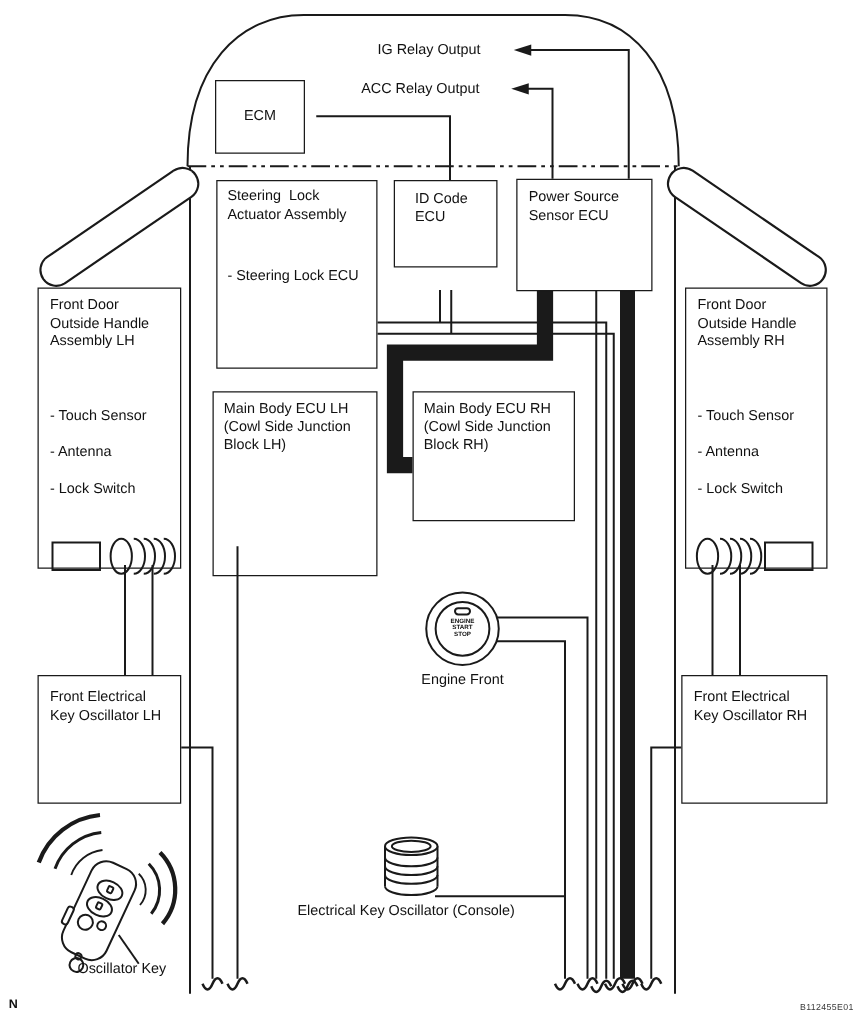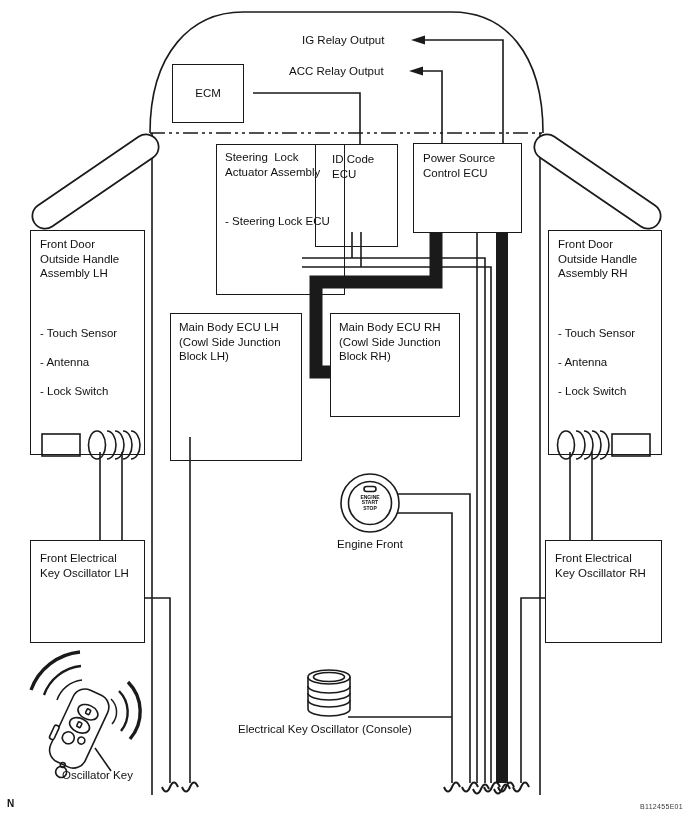--- a/index.html
+++ b/index.html
@@ -137,34 +137,34 @@
         <circle cx="0.5" cy="39.5" r="2.4"></circle>
       </g>
       <path d="M 95 748 L 111 771"></path>
     </g>
   </svg>
 
   <div class="box" style="left:172px;top:64px;width:72px;height:59px;display:flex;align-items:center;justify-content:center;">
     <span class="bt" style="position:static;">ECM</span>
   </div>
 
-  <div class="box" style="left:173px;top:144px;width:129px;height:151px;margin-left:43px;">
+  <div class="box" style="left:173px;top:144px;width:129px;height:151px;">
     <div class="bt" style="left:8px;top:5px;">Steering  Lock
 Actuator Assembly</div>
     <div class="bt" style="left:8px;top:69px;">- Steering Lock ECU</div>
   </div>
 
-  <div class="box" style="left:315px;top:144px;width:83px;height:103px;">
+  <div class="box" style="left:315px;top:144px;width:83px;height:70px;">
     <div class="bt" style="left:16px;top:7px;">ID Code
 ECU</div>
   </div>
 
   <div class="box" style="left:413px;top:143px;width:109px;height:90px;">
     <div class="bt" style="left:9px;top:7px;">Power Source
-Control ECU</div>
+Sensor ECU</div>
   </div>
 
   <div class="box items" style="left:30px;top:230px;width:115px;height:225px;">
     <div class="bt" style="left:9px;top:6px;">Front Door
 Outside Handle
 Assembly LH</div>
     <span style="top:96px;">- Touch Sensor</span>
     <span style="top:125px;">- Antenna</span>
     <span style="top:154px;">- Lock Switch</span>
   </div>

